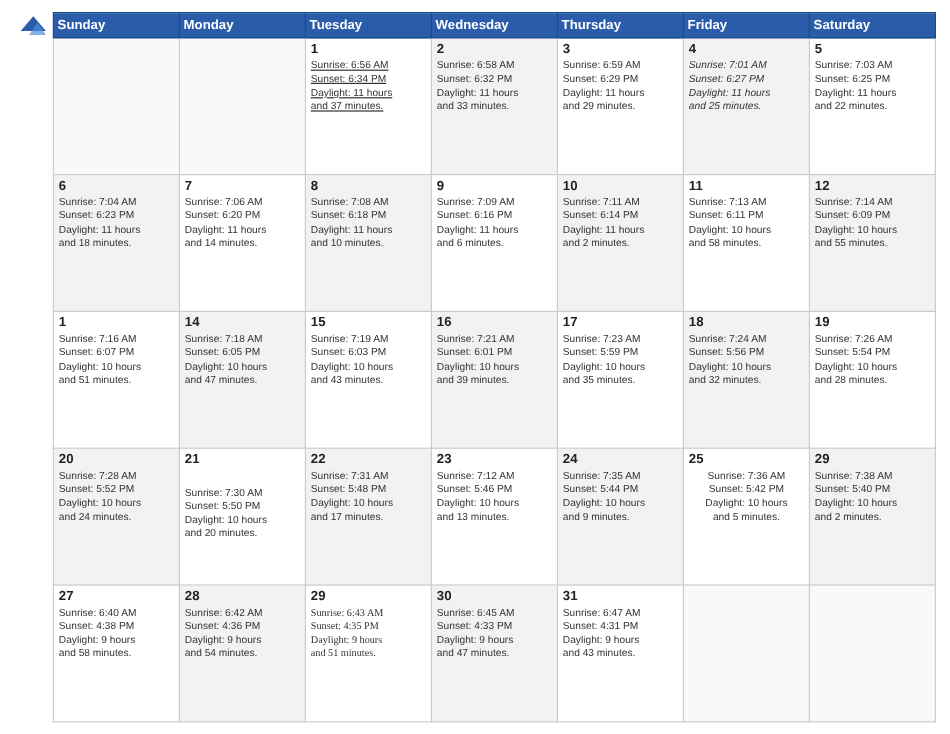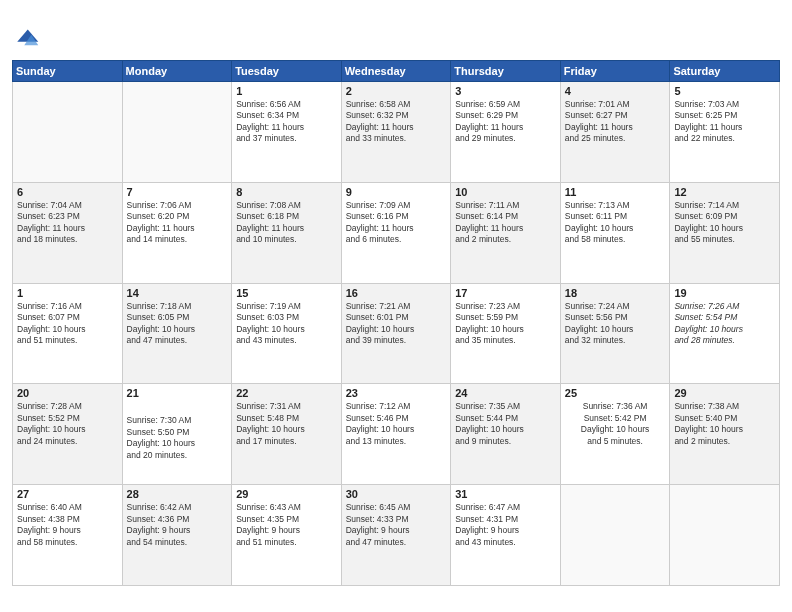--- a/index.html
+++ b/index.html
@@ -6,23 +6,23 @@
     body {
       width: 792px;
       height: 612px;
       font-family: Arial, sans-serif;
       background: #fff;
       overflow: hidden;
     }
     .page {
       width: 792px;
       height: 612px;
-      padding: 26px 12px;
+      padding: 10px 12px;
       display: flex;
-      flex-direction: column;
+      flex-direction: row;
     }
     .header {
       display: flex;
       align-items: flex-start;
       justify-content: space-between;
       margin-bottom: 6px;
     }
     .logo {
       display: flex;
       align-items: center;
@@ -126,42 +126,42 @@
           <th>Friday</th>
           <th>Saturday</th>
         </tr>
     </thead>
     <tbody id="calendar-body">
     <tr>
           <td class="empty"></td>
           <td class="empty"></td>
           <td>
             <span class="day-num">1</span>
-            <div class="day-info" style="white-space: pre-line;">Sunrise: 6:56 AM
+            <div class="day-info" style="white-space: pre-line; text-decoration: underline;">Sunrise: 6:56 AM
 Sunset: 6:34 PM
 Daylight: 11 hours
 and 37 minutes.</div>
           </td>
           <td class="shaded">
             <span class="day-num">2</span>
             <div class="day-info" style="white-space: pre-line;">Sunrise: 6:58 AM
 Sunset: 6:32 PM
 Daylight: 11 hours
 and 33 minutes.</div>
           </td>
           <td>
             <span class="day-num">3</span>
             <div class="day-info" style="white-space: pre-line;">Sunrise: 6:59 AM
 Sunset: 6:29 PM
 Daylight: 11 hours
 and 29 minutes.</div>
           </td>
           <td class="shaded">
             <span class="day-num">4</span>
-            <div class="day-info" style="white-space: pre-line;">Sunrise: 7:01 AM
+            <div class="day-info" style="white-space: pre-line; font-style: italic;">Sunrise: 7:01 AM
 Sunset: 6:27 PM
 Daylight: 11 hours
 and 25 minutes.</div>
           </td>
           <td>
             <span class="day-num">5</span>
             <div class="day-info" style="white-space: pre-line;">Sunrise: 7:03 AM
 Sunset: 6:25 PM
 Daylight: 11 hours
 and 22 minutes.</div>
@@ -256,21 +256,21 @@
           </td>
           <td class="shaded">
             <span class="day-num">18</span>
             <div class="day-info" style="white-space: pre-line;">Sunrise: 7:24 AM
 Sunset: 5:56 PM
 Daylight: 10 hours
 and 32 minutes.</div>
           </td>
           <td>
             <span class="day-num">19</span>
-            <div class="day-info" style="white-space: pre-line; font-style: italic;">Sunrise: 7:26 AM
+            <div class="day-info" style="white-space: pre-line;">Sunrise: 7:26 AM
 Sunset: 5:54 PM
 Daylight: 10 hours
 and 28 minutes.</div>
           </td>
         </tr>
         <tr>
           <td class="shaded">
             <span class="day-num">20</span>
             <div class="day-info" style="white-space: pre-line;">Sunrise: 7:28 AM
 Sunset: 5:52 PM
@@ -330,21 +330,21 @@
           </td>
           <td class="shaded">
             <span class="day-num">28</span>
             <div class="day-info" style="white-space: pre-line;">Sunrise: 6:42 AM
 Sunset: 4:36 PM
 Daylight: 9 hours
 and 54 minutes.</div>
           </td>
           <td>
             <span class="day-num">29</span>
-            <div class="day-info" style="white-space: pre-line;">Sunrise: 6:43 AM
+            <div class="day-info" style="white-space: pre-line; font-family: Liberation Serif, serif;">Sunrise: 6:43 AM
 Sunset: 4:35 PM
 Daylight: 9 hours
 and 51 minutes.</div>
           </td>
           <td class="shaded">
             <span class="day-num">30</span>
             <div class="day-info" style="white-space: pre-line;">Sunrise: 6:45 AM
 Sunset: 4:33 PM
 Daylight: 9 hours
 and 47 minutes.</div>

